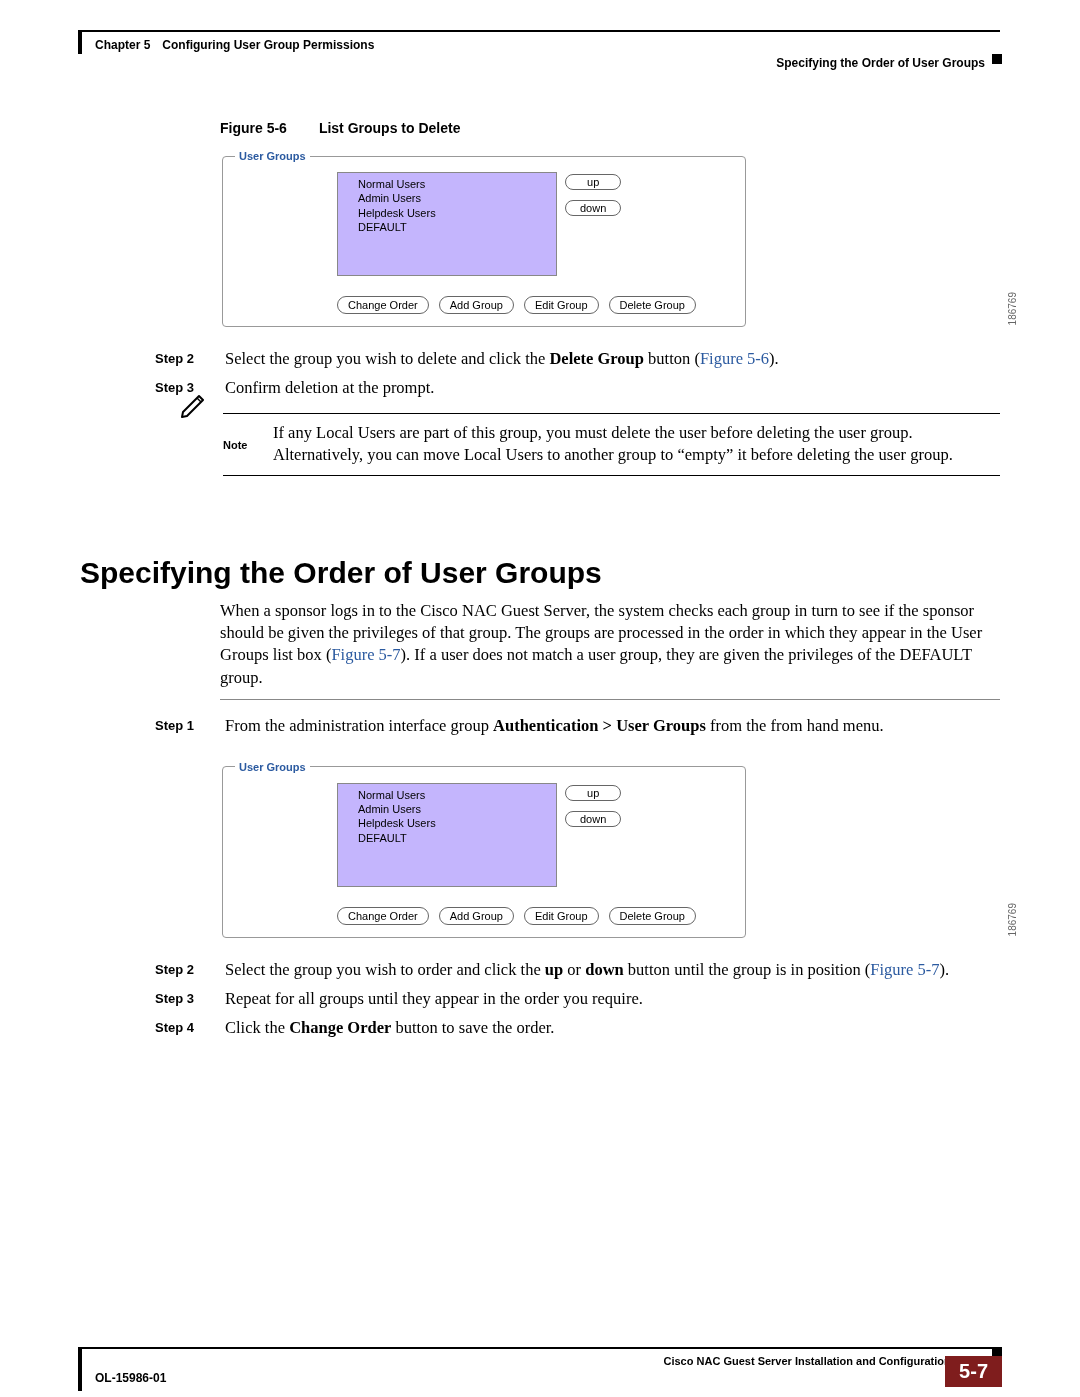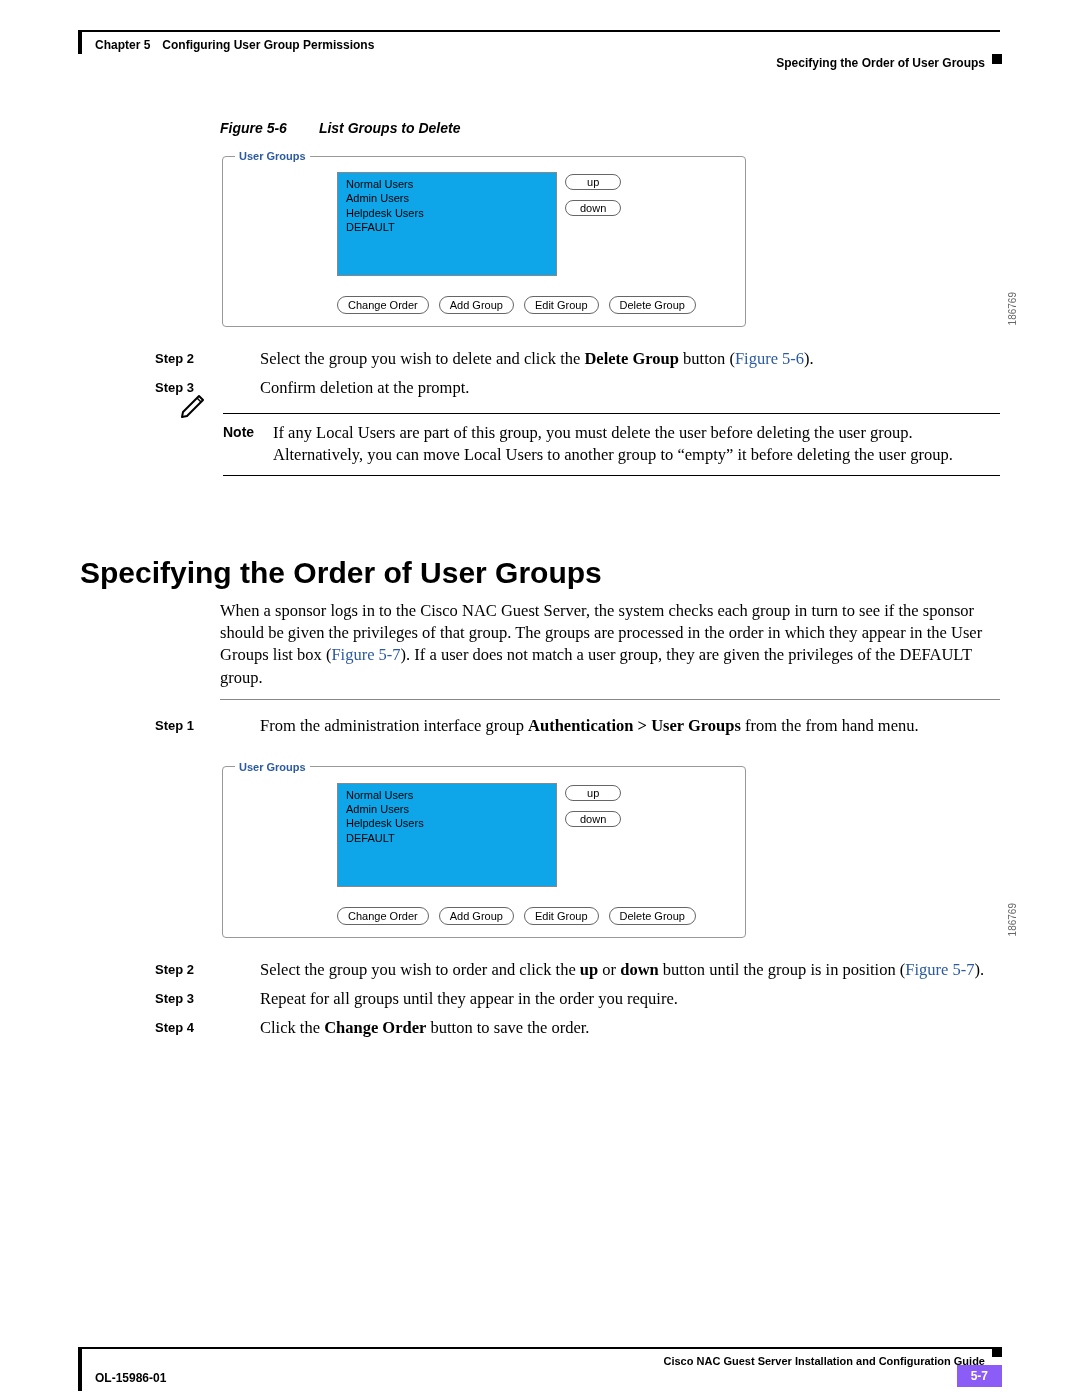--- a/index.html
+++ b/index.html
@@ -89,25 +89,25 @@
     bottom: 6px;
     left: 78px;
     width: 4px;
     height: 44px;
     background: #000;
   }
   .bottom-pagenum {
     position: absolute;
     bottom: 10px;
     right: 78px;
-    background: #8b5cf6;
+    background: #7f1d1d;
     color: #fff;
     font-family: Arial, Helvetica, sans-serif;
     font-weight: bold;
-    font-size: 12px;
+    font-size: 20px;
     padding: 4px 14px;
   }
   .bottom-square {
     position: absolute;
     bottom: 40px;
     right: 78px;
     width: 10px;
     height: 10px;
     background: #000;
   }
@@ -115,21 +115,20 @@
   .content {
     position: absolute;
     top: 120px;
     left: 80px;
     right: 80px;
   }
   .fig-caption {
     font-family: Arial, Helvetica, sans-serif;
     font-size: 14px;
     font-weight: bold;
-    font-style: italic;
     margin-left: 140px;
     margin-bottom: 14px;
   }
   .fig-caption .figlabel { display: inline-block; width: 95px; }
   .fig-wrap {
     margin-left: 140px;
     margin-bottom: 20px;
     position: relative;
   }
   .fig-id {
@@ -160,23 +159,23 @@
     gap: 8px;
     align-items: flex-start;
     padding-left: 102px;
   }
   .listbox {
     width: 220px;
     height: 104px;
     border: 1px solid #888;
     font-size: 11px;
     line-height: 1.3;
-    padding: 4px 8px;
+    padding: 4px 20px;
     box-sizing: border-box;
-    background: #0ea5e9;
+    background: #c4b5fd;
   }
   .updown {
     display: flex;
     flex-direction: column;
     gap: 10px;
     margin-top: 2px;
   }
   .pillbtn {
     border: 1px solid #666;
     border-radius: 10px;
@@ -195,21 +194,20 @@
     margin-top: 20px;
   }
   .btnrow .pillbtn { padding: 2px 10px; }
   
   .steprow {
     display: flex;
     margin-left: 75px;
     margin-bottom: 6px;
     font-size: 16.5px;
     line-height: 1.4;
-    gap: 35px;
   }
   .steplabel {
     width: 70px;
     flex: 0 0 70px;
     font-family: Arial, Helvetica, sans-serif;
     font-size: 13px;
     font-weight: bold;
     padding-top: 3px;
   }
   .stepbody {
@@ -241,23 +239,24 @@
   }
   .note-icon svg {
     position: absolute;
     top: -34px;
     left: 6px;
   }
   .note-label {
     width: 50px;
     flex: 0 0 50px;
     font-family: Arial, Helvetica, sans-serif;
-    font-size: 14px;
+    font-size: 11px;
     font-weight: bold;
     padding-top: 2px;
+    margin-top: 15px;
   }
   .notetext {
     flex: 1;
     font-size: 16.5px;
     line-height: 1.35;
   }
   .section-gap { height: 70px; }
   h1.section-heading {
     font-family: Arial, Helvetica, sans-serif;
     font-size: 30px;

